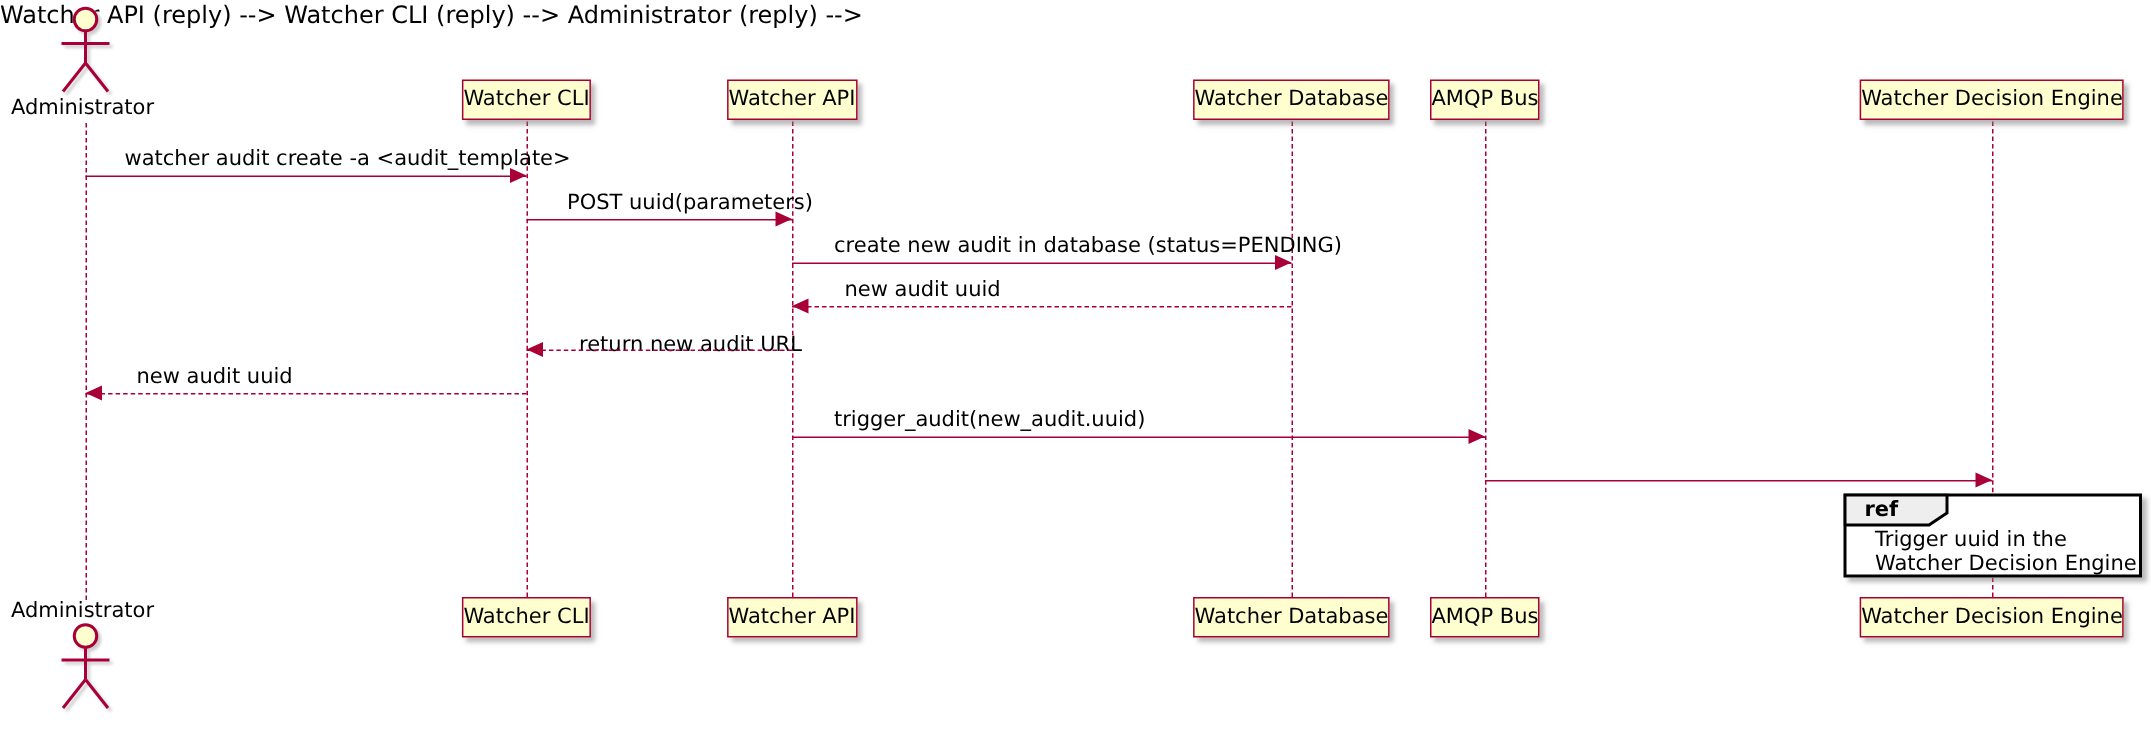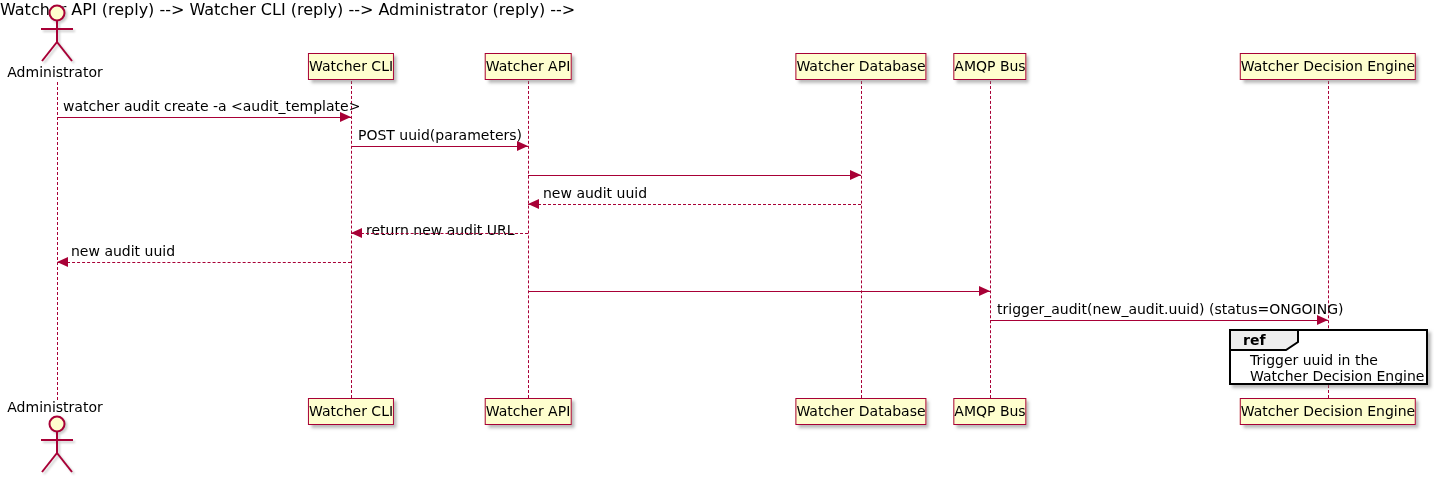--- a/index.html
+++ b/index.html
@@ -12,21 +12,21 @@
     background:#FEFECE; border:1.8px solid #A80036;
     padding:4px 0; font-size:14px; line-height:17px; white-space:nowrap;
     box-shadow:3px 3px 3px rgba(130,130,130,0.55);
   }
   .lifeline { position:absolute; width:0; border-left:1px dashed #A80036; }
   .msg-line { position:absolute; height:0; border-top:1px solid #A80036; }
   .msg-line.dashed { border-top-style:dashed; }
   .arrow { position:absolute; width:0; height:0; border-top:5px solid transparent; border-bottom:5px solid transparent; }
   .arrow.right { border-left:11px solid #A80036; }
   .arrow.left  { border-right:11px solid #A80036; }
-  .msg-label { position:absolute; font-size:14px; line-height:15px; white-space:nowrap; }
+  .msg-label { position:absolute; font-size:14px; line-height:15px; white-space:nowrap;margin-left:20px; }
   .actor-label { position:absolute; transform:translateX(-50%); font-size:14px; line-height:15px; white-space:nowrap; }
   .actor-svg { position:absolute; transform:translateX(-50%); filter:drop-shadow(2px 2px 1px #cccccc); }
   .ref-box {
     position:absolute; background:#ffffff; border:2px solid #000;
     box-shadow:3px 3px 3px rgba(130,130,130,0.55);
   }
   .ref-header-svg { position:absolute; left:-2px; top:-2px; }
   .ref-keyword { position:absolute; left:12px; top:1px; font-weight:bold; font-size:14px; line-height:17px; }
   .ref-line { position:absolute; left:19px; font-size:14px; line-height:16px; white-space:nowrap; }
 </style>
@@ -64,44 +64,45 @@
   <div class="msg-label" style="left:63px; top:99px;">watcher audit create -a &lt;audit_template&gt;</div>
   <div class="msg-line" style="left:57px; top:117px; width:294px;"></div>
   <div class="arrow right" style="left:340px; top:112px;"></div>
 
   
   <div class="msg-label" style="left:358px; top:128px;">POST uuid(parameters)</div>
   <div class="msg-line" style="left:351px; top:146px; width:177px;"></div>
   <div class="arrow right" style="left:517px; top:141px;"></div>
 
   
+  <div class="msg-label" style="left:536px; top:157px;">create new audit in database (status=PENDING)</div>
   <div class="msg-line" style="left:528px; top:175px; width:333px;"></div>
   <div class="arrow right" style="left:850px; top:170px;"></div>
 
    Watcher API (reply) --&gt;
   <div class="msg-label" style="left:543px; top:186px;">new audit uuid</div>
   <div class="msg-line dashed" style="left:528px; top:204px; width:333px;"></div>
   <div class="arrow left" style="left:528px; top:199px;"></div>
 
    Watcher CLI (reply) --&gt;
   <div class="msg-label" style="left:366px; top:223px;">return new audit URL</div>
   <div class="msg-line dashed" style="left:351px; top:233px; width:177px;"></div>
   <div class="arrow left" style="left:351px; top:228px;"></div>
 
    Administrator (reply) --&gt;
   <div class="msg-label" style="left:71px; top:244px;">new audit uuid</div>
   <div class="msg-line dashed" style="left:57px; top:262px; width:294px;"></div>
   <div class="arrow left" style="left:57px; top:257px;"></div>
 
   
+  <div class="msg-label" style="left:536px; top:273px;">trigger_audit(new_audit.uuid)</div>
   <div class="msg-line" style="left:528px; top:291px; width:462px;"></div>
   <div class="arrow right" style="left:979px; top:286px;"></div>
 
   
-  <div class="msg-label" style="left:997px; top:302px;">trigger_audit(new_audit.uuid) (status=ONGOING)</div>
   <div class="msg-line" style="left:990px; top:320px; width:338px;"></div>
   <div class="arrow right" style="left:1317px; top:315px;"></div>
 
   
   <div class="ref-box" style="left:1229px; top:329px; width:195px; height:52px;">
     <svg class="ref-header-svg" width="74" height="24" viewBox="0 0 74 24">
       <path d="M1,1 H69 V13 L57,21 H1 Z" fill="#EEEEEE" stroke="#000000" stroke-width="2"></path>
     </svg>
     <div class="ref-keyword">ref</div>
     <div class="ref-line" style="top:21px;">Trigger uuid in the</div>

